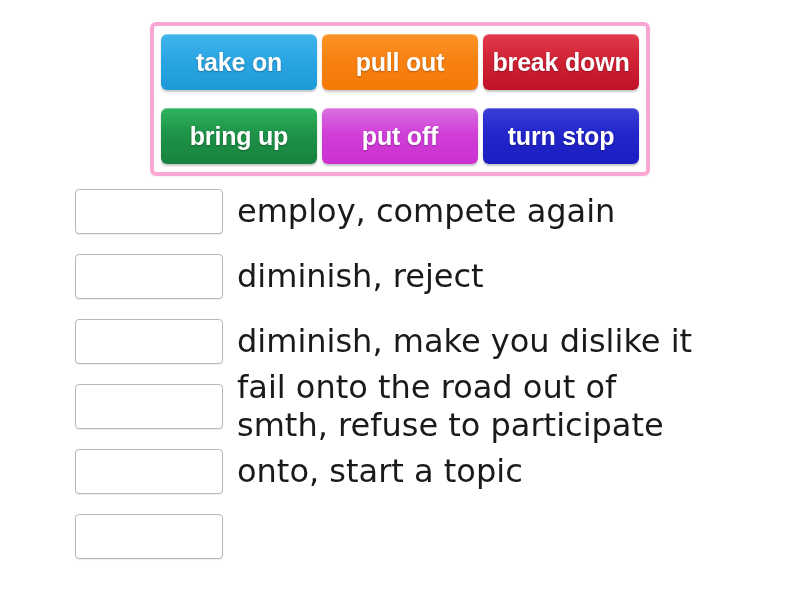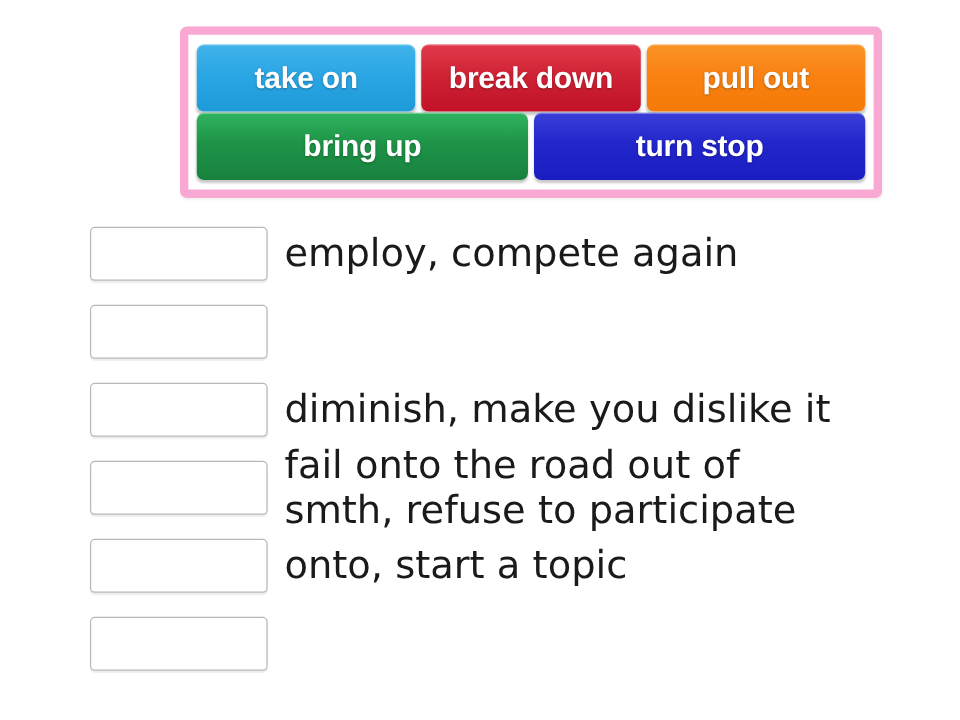--- a/index.html
+++ b/index.html
@@ -14,34 +14,34 @@
     font-family: "Liberation Sans", sans-serif;
     overflow: hidden;
     position: relative;
   }
 
   
   #tile-bank {
     position: absolute;
     left: 150px;
     top: 22px;
-    width: 585px;
+    width: 500px;
     box-sizing: border-box;
     background: #ffffff;
-    border: 7px solid #f9a8d4;
+    border: 4px solid #f9a8d4;
     border-radius: 6px;
     padding: 8px 7px;
     box-shadow: 0 1px 2px rgba(0,0,0,0.06);
   }
   .tile-row {
     display: flex;
     gap: 5px;
   }
   .tile-row + .tile-row {
-    margin-top: 1px;
+    margin-top: 18px;
   }
   .tile {
     flex: 1 1 0;
     height: 56px;
     border-radius: 6px;
     display: flex;
     align-items: center;
     justify-content: center;
     color: #ffffff;
     font-size: 25px;
@@ -95,40 +95,42 @@
     font-weight: normal;
   }
 </style>
 </head>
 <body>
 
 <div id="tile-bank">
 
   <div class="tile-row">
     <div class="tile tile-blue">take on</div>
+    <div class="tile tile-orange">pull out</div>
     <div class="tile tile-red">break down</div>
-    <div class="tile tile-orange">pull out</div>
   </div>
 
   <div class="tile-row">
     <div class="tile tile-green">bring up</div>
+    <div class="tile tile-magenta">put off</div>
     <div class="tile tile-darkblue">turn stop</div>
   </div>
 
 </div>
 
 <div id="answer-list">
 
   <div class="answer-row">
     <div class="drop-zone"></div>
     <div class="definition">employ, compete again</div>
   </div>
 
   <div class="answer-row">
     <div class="drop-zone"></div>
+    <div class="definition">diminish, reject</div>
   </div>
 
   <div class="answer-row">
     <div class="drop-zone"></div>
     <div class="definition">diminish, make you dislike it</div>
   </div>
 
   <div class="answer-row">
     <div class="drop-zone"></div>
     <div class="definition">fail onto the road out of

